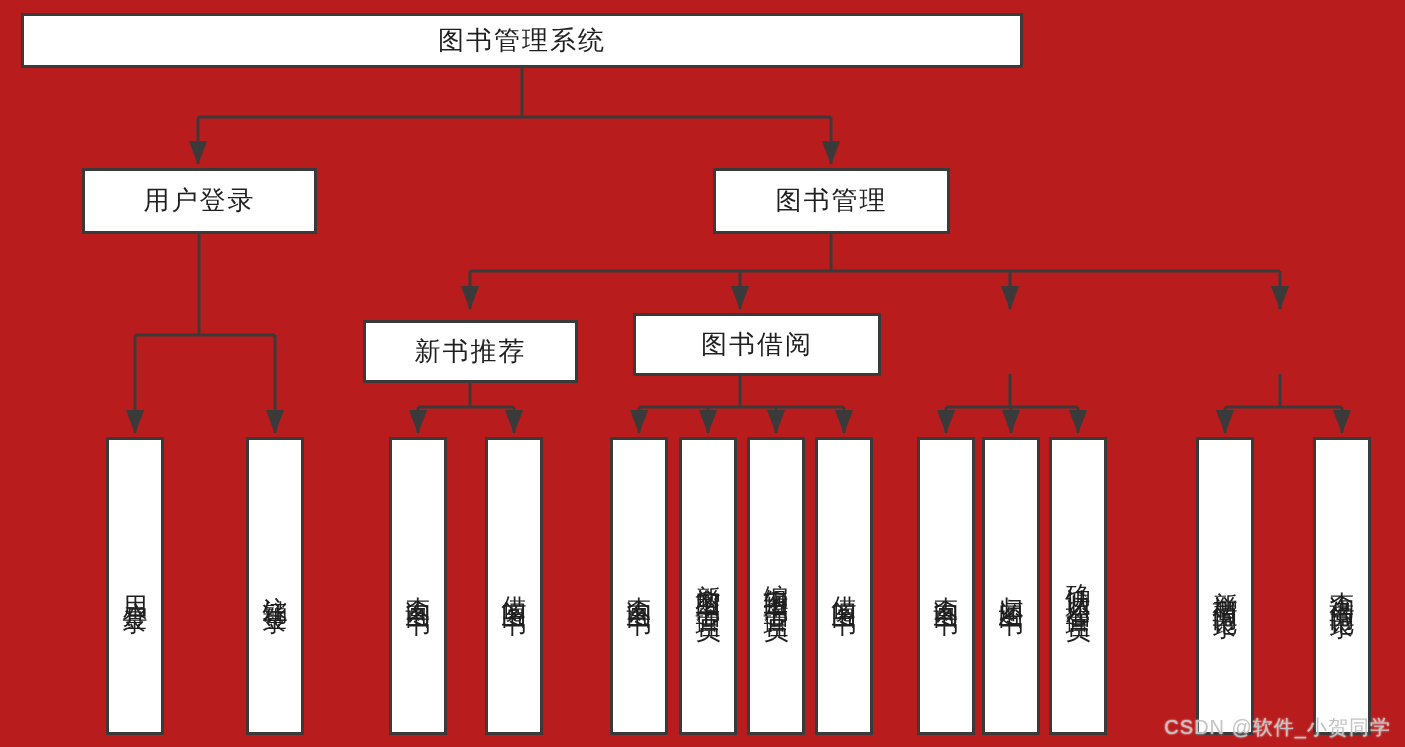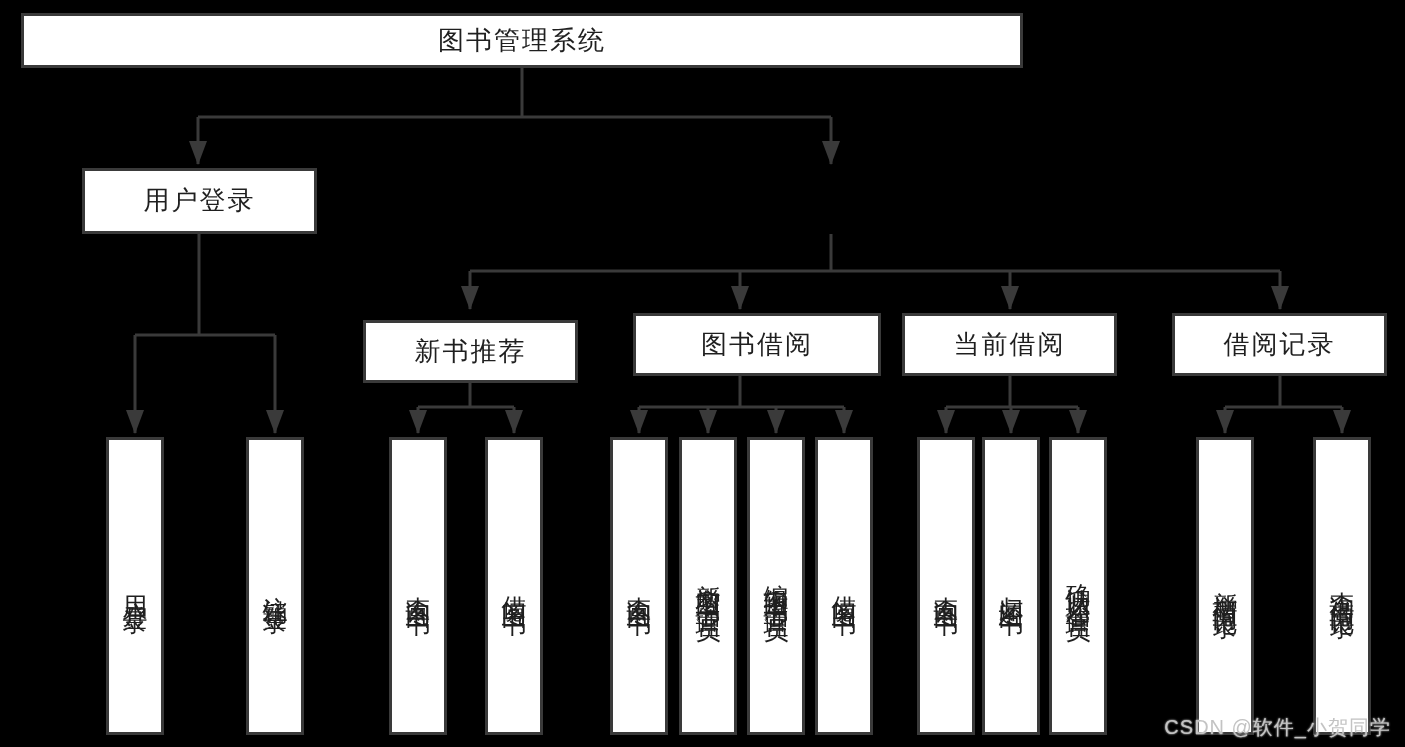--- a/index.html
+++ b/index.html
@@ -1,17 +1,17 @@
 <!DOCTYPE html>
 <html><head>
 <meta charset="utf-8">
 <style>
   html,body{margin:0;padding:0;background:#ffffff;}
   .canvas{
-    position:relative;width:1405px;height:747px;background:#000000;
+    position:relative;width:1405px;height:747px;background:#b91c1c;
     font-family:"Liberation Sans","DejaVu Sans",sans-serif;color:#1f1f1f;overflow:hidden;
   }
   .connectors{position:absolute;left:0;top:0;width:1405px;height:747px;}
   .node{
     position:absolute;box-sizing:border-box;border:3px solid #3a3a3a;background:#ffffff;
     display:flex;align-items:center;justify-content:center;
     font-size:26px;letter-spacing:2px;text-align:center;line-height:1.15;
   }
   .vnode{
     writing-mode:vertical-rl;letter-spacing:5px;font-size:25px;
@@ -72,25 +72,24 @@
       <path d="M1280,374 V407"></path>
       <path d="M1225,407 H1342"></path>
       <path d="M1225,407 V433" marker-end="url(#ah)"></path>
       <path d="M1342,407 V433" marker-end="url(#ah)"></path>
     </g>
   </svg>
 
   <div class="node" style="left:21px;top:13px;width:1002px;height:55px">图书管理系统</div>
 
   <div class="node" style="left:82px;top:168px;width:235px;height:66px">用户登录</div>
+  <div class="node" style="left:713px;top:168px;width:237px;height:66px">图书管理</div>
 
   <div class="node" style="left:363px;top:320px;width:215px;height:63px">新书推荐</div>
   <div class="node" style="left:633px;top:313px;width:248px;height:63px">图书借阅</div>
-  <div class="node" style="left:902px;top:313px;width:215px;height:63px">当前借阅</div>
-  <div class="node" style="left:1172px;top:313px;width:215px;height:63px">借阅记录</div>
 
   <div class="node vnode" style="left:106px;top:437px;width:58px;height:298px">用户登录</div>
   <div class="node vnode" style="left:246px;top:437px;width:58px;height:298px">注销登录</div>
 
   <div class="node vnode" style="left:389px;top:437px;width:58px;height:298px">查询图书</div>
   <div class="node vnode" style="left:485px;top:437px;width:58px;height:298px">借阅图书</div>
 
   <div class="node vnode" style="left:610px;top:437px;width:58px;height:298px">查询图书</div>
   <div class="node vnode" style="left:679px;top:437px;width:58px;height:298px">新增图书（管理员）</div>
   <div class="node vnode" style="left:747px;top:437px;width:58px;height:298px">编辑图书（管理员）</div>

